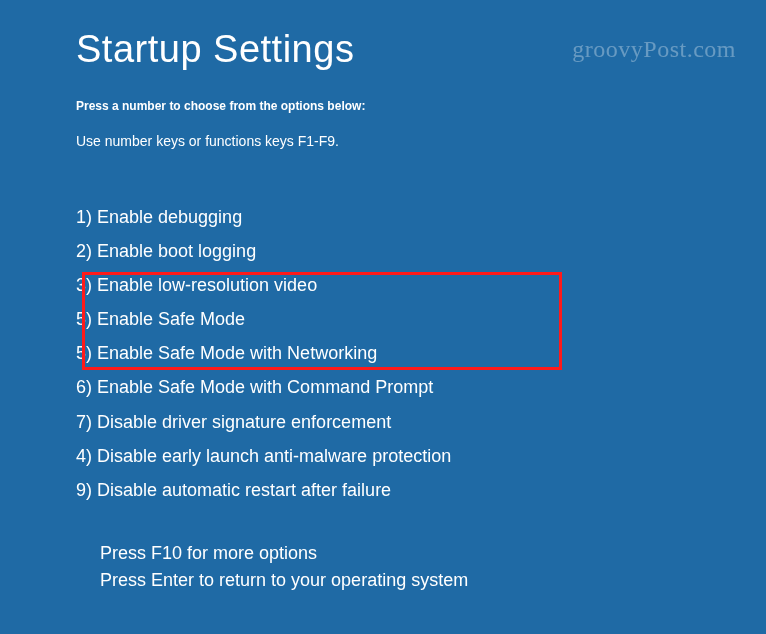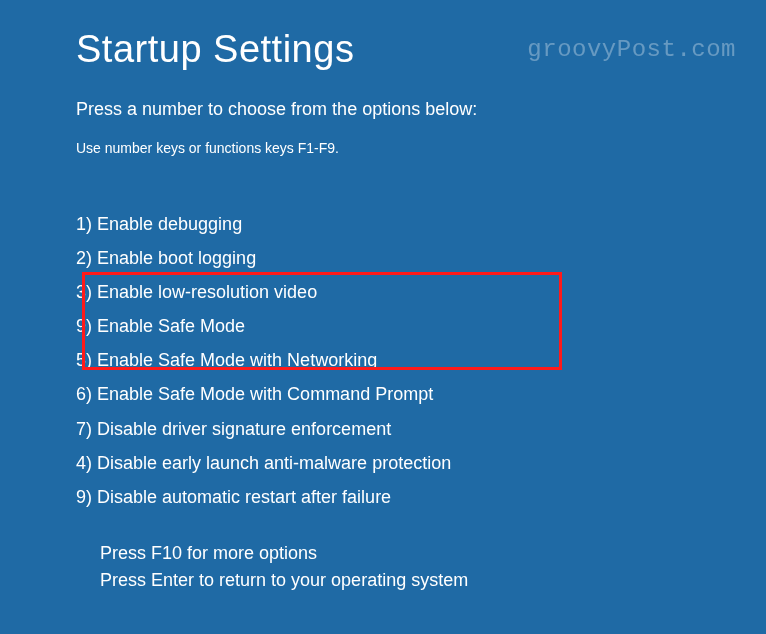--- a/index.html
+++ b/index.html
@@ -19,22 +19,22 @@
     .container {
       padding: 28px 0 0 76px;
     }
     .title {
       font-size: 38px;
       font-weight: 300;
       letter-spacing: 0.5px;
       margin-bottom: 28px;
     }
     .subtitle {
-      font-size: 18px;
-      font-weight: 400;
+      font-size: 12px;
+      font-weight: 700;
       margin-bottom: 20px;
       margin-top: 8px;
     }
     .hint {
       font-size: 14px;
       font-weight: 400;
       margin-bottom: 55px;
     }
     .options {
       display: flex;
@@ -62,38 +62,38 @@
       font-size: 18px;
       font-weight: 400;
     }
     .footer-line {
       line-height: 1.5;
     }
     .watermark {
       position: absolute;
       top: 36px;
       right: 30px;
-      font-family: Liberation Mono, monospace;
+      font-family: Liberation Serif, serif;
       font-size: 24px;
       color: rgba(255,255,255,0.32);
       letter-spacing: 0.5px;
     }
   </style>
 </head>
 <body>
 
 <div class="container">
   <h1 class="title">Startup Settings</h1>
   <div class="subtitle">Press a number to choose from the options below:</div>
   <div class="hint">Use number keys or functions keys F1-F9.</div>
   <div class="options">
     <div class="option-item">1) Enable debugging</div>
     <div class="option-item">2) Enable boot logging</div>
     <div class="option-item">3) Enable low-resolution video</div>
-    <div class="option-item">9) Enable Safe Mode</div>
+    <div class="option-item">5) Enable Safe Mode</div>
     <div class="option-item">5) Enable Safe Mode with Networking</div>
     <div class="option-item">6) Enable Safe Mode with Command Prompt</div>
     <div class="option-item">7) Disable driver signature enforcement</div>
     <div class="option-item">4) Disable early launch anti-malware protection</div>
     <div class="option-item">9) Disable automatic restart after failure</div>
   </div>
 </div>
 
 <div class="highlight-box"></div>
 

